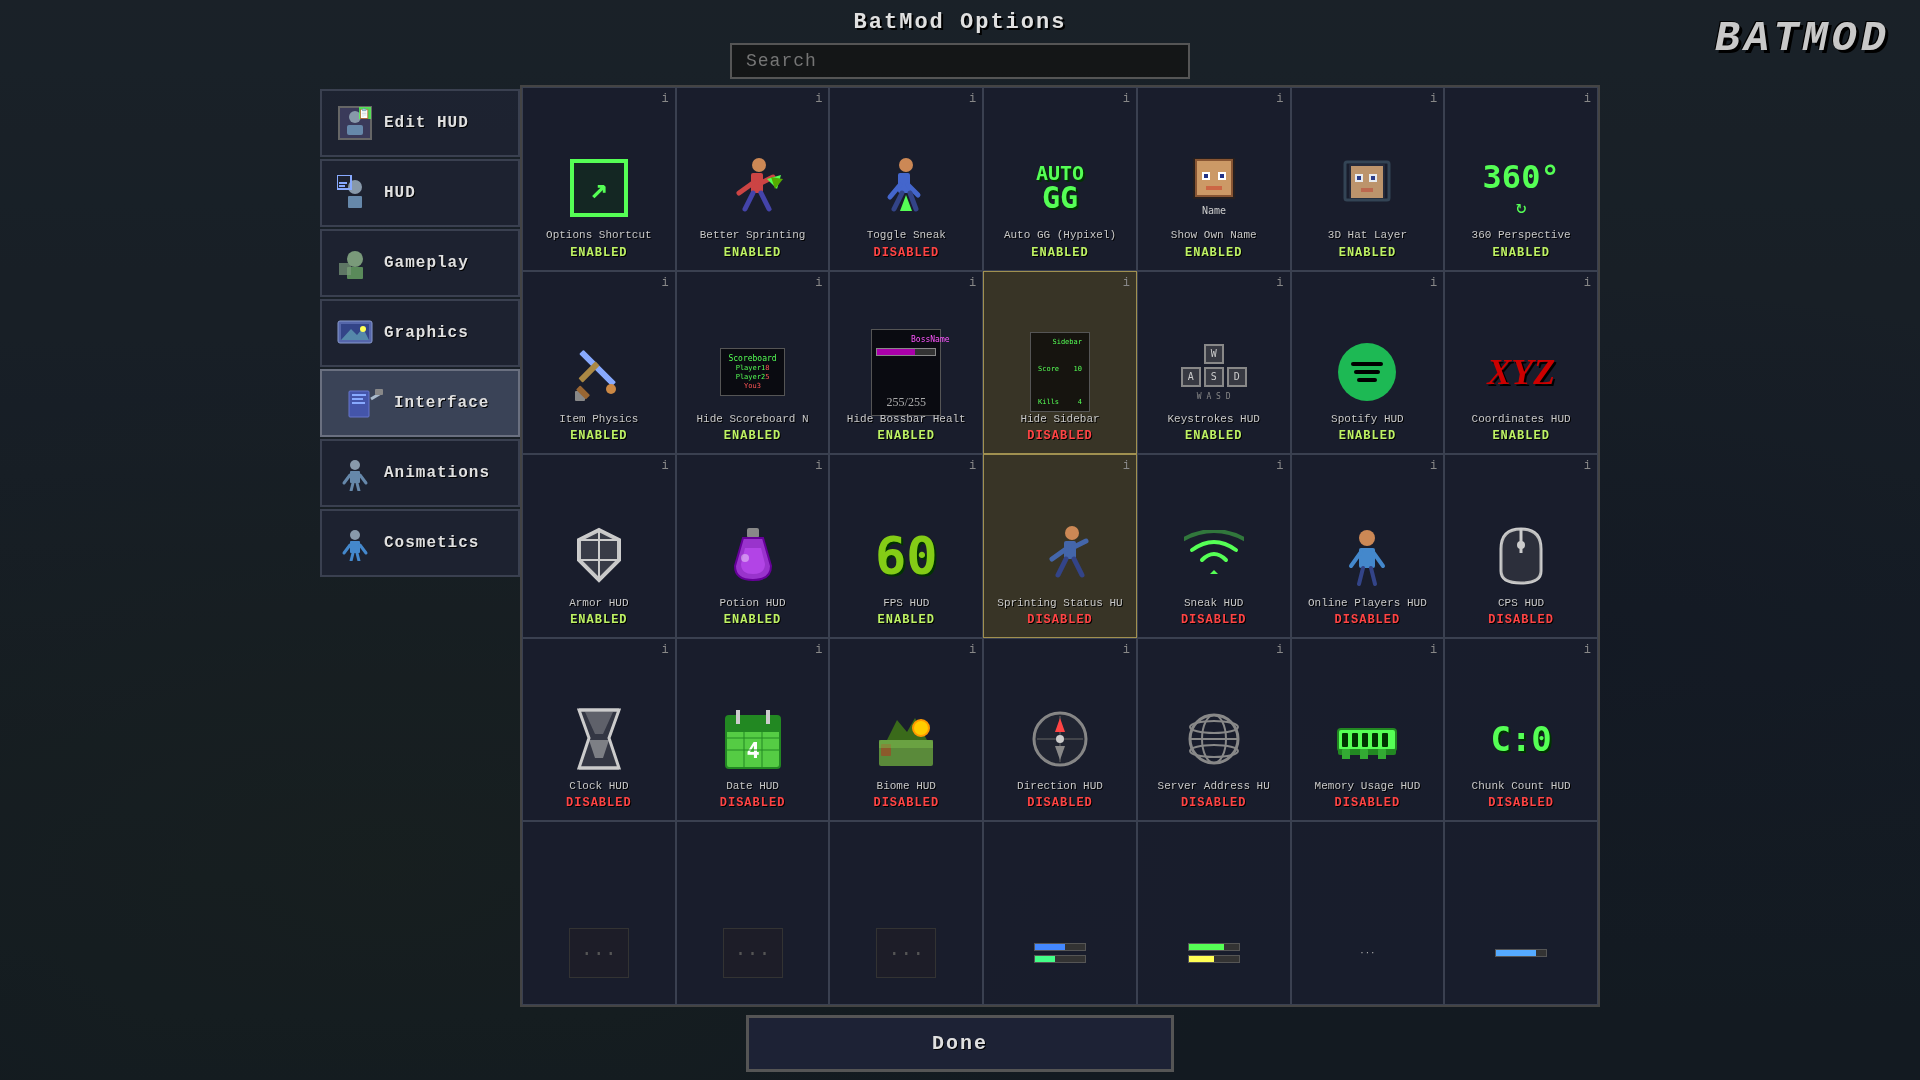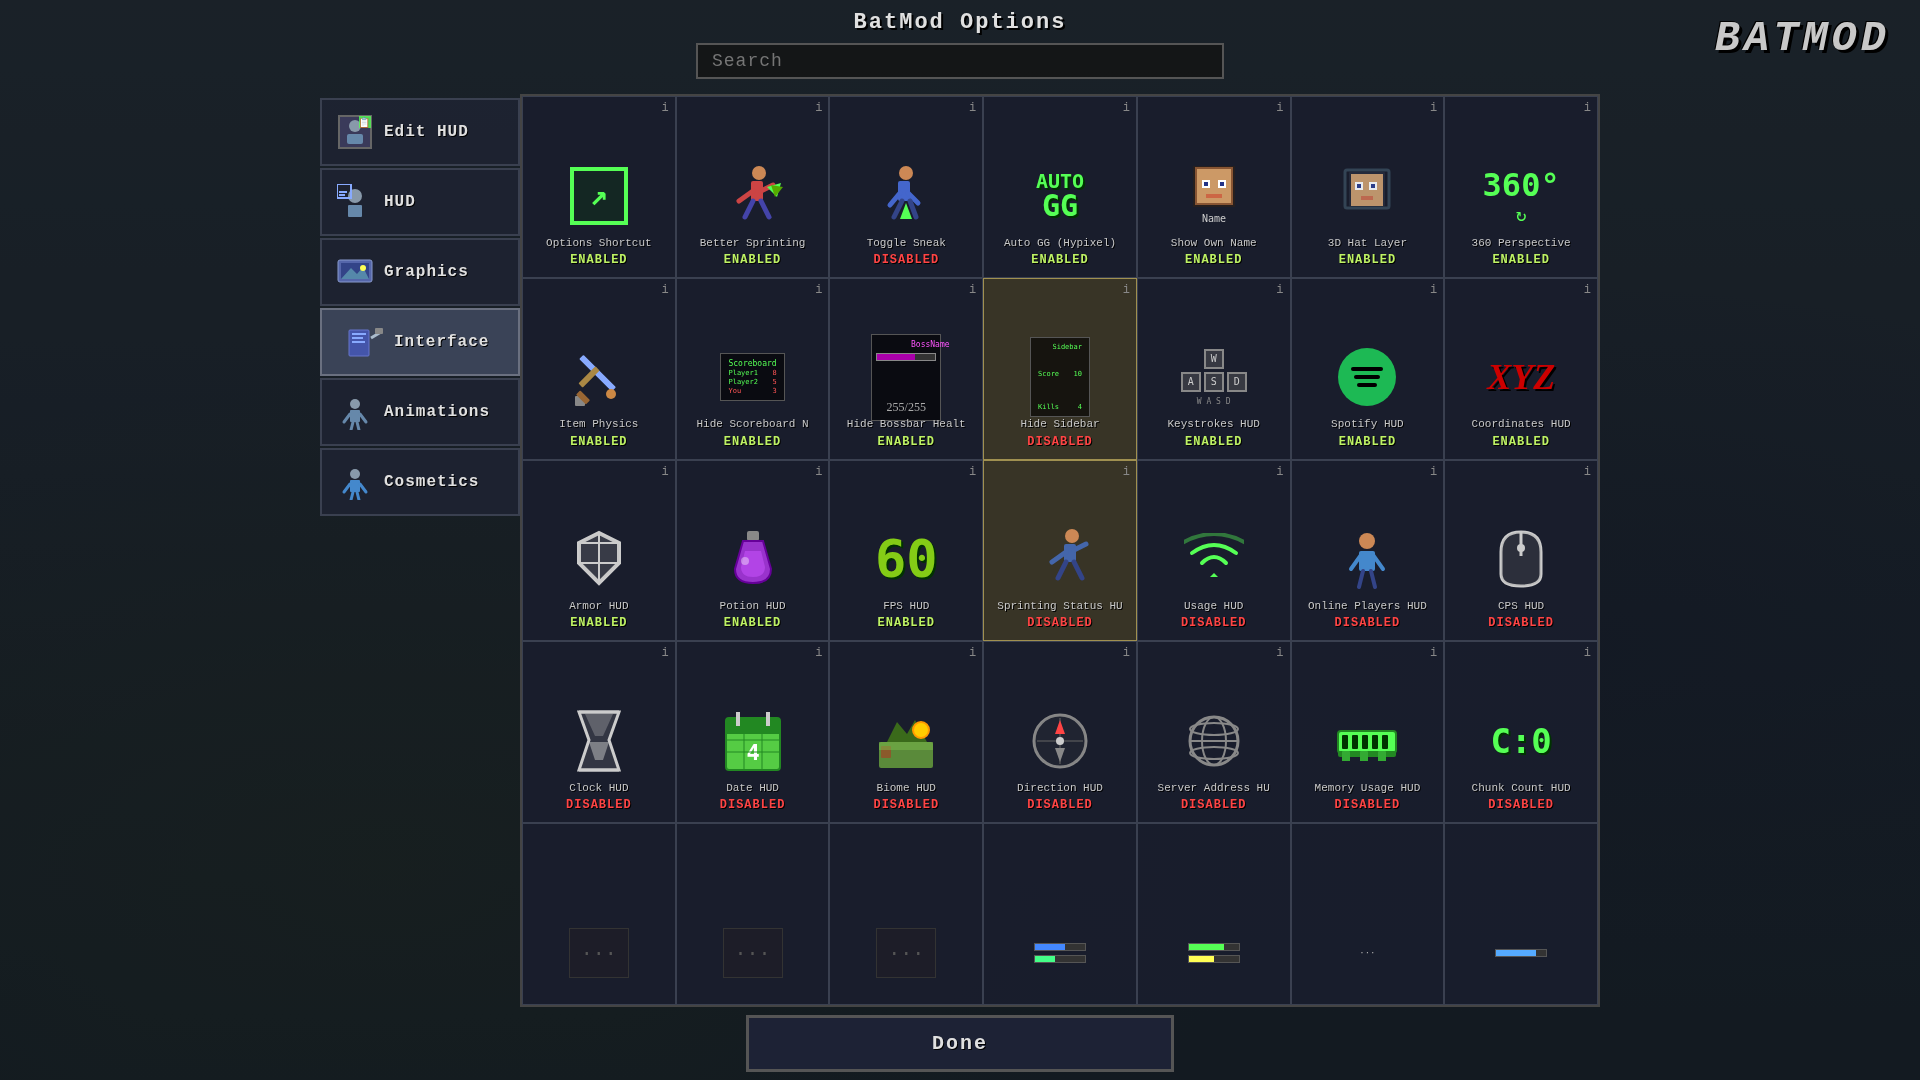--- a/index.html
+++ b/index.html
@@ -58,22 +58,22 @@
     .window-title {
       font-size: 22px;
       color: #e0e0e0;
       margin-bottom: 8px;
       font-weight: bold;
       letter-spacing: 2px;
       text-shadow: 2px 2px 0 #000;
     }
 
     .search-bar-container {
-      width: 528px;
-      margin-bottom: 15px;
+      width: 460px;
+      margin-bottom: 6px;
       position: relative;
     }
 
     .search-bar {
       width: 100%;
       background: rgba(20,20,20,0.85);
       border: 2px solid #555;
       color: #aaa;
       font-size: 18px;
       padding: 6px 14px;
@@ -291,20 +291,30 @@
             <circle cx="18" cy="12" r="7" fill="#8899aa"></circle>
             <rect x="11" y="21" width="14" height="12" rx="1" fill="#6688aa"></rect>
             <rect x="0" y="0" width="14" height="14" fill="none" stroke="#88aaff" stroke-width="2"></rect>
             <line x1="2" y1="8" x2="10" y2="8" stroke="#88aaff" stroke-width="2"></line>
             <line x1="2" y1="11" x2="8" y2="11" stroke="#88aaff" stroke-width="2"></line>
           </svg>
         </div>
         <span class="sidebar-label">HUD</span>
       </div>
 
+      <div class="sidebar-item">
+        <div class="sidebar-icon">
+          <svg width="36" height="36" viewBox="0 0 36 36">
+            <circle cx="18" cy="14" r="8" fill="#7a9a7a"></circle>
+            <rect x="10" y="22" width="16" height="12" rx="1" fill="#5a8a5a"></rect>
+            <rect x="2" y="18" width="12" height="12" fill="#7a9a7a" opacity="0.7"></rect>
+          </svg>
+        </div>
+        <span class="sidebar-label">Gameplay</span>
+      </div>
 
       <div class="sidebar-item">
         <div class="sidebar-icon">
           <svg width="36" height="36" viewBox="0 0 36 36">
             <rect x="1" y="6" width="34" height="22" rx="2" fill="#5566aa" stroke="#8899cc" stroke-width="1"></rect>
             <rect x="4" y="9" width="28" height="16" fill="#334488"></rect>
             <polygon points="4,25 14,14 20,20 26,13 32,25" fill="#5588aa"></polygon>
             <circle cx="26" cy="14" r="3" fill="#ffff55"></circle>
           </svg>
         </div>
@@ -468,21 +478,21 @@
         <circle cx="42" cy="48" r="5" fill="#cc8844"></circle>
         <rect x="10" y="44" width="6" height="14" rx="1" fill="#996633" transform="rotate(-45 14 50)"></rect>
       </svg>
             </div>
             <div class="card-name">Item Physics</div>
             <div class="card-status status-enabled">ENABLED</div>
           </div>
           <div class="option-card">
             <span class="card-info-btn">i</span>
             <div class="card-icon">
-              <div style="background:rgba(0,0,0,0.6);border:1px solid #555;padding:5px 7px;display:flex;flex-direction:column;gap:1px;min-width:64px;">
+              <div style="background:rgba(0,0,0,0.6);border:1px solid #555;padding:5px 7px;display:flex;flex-direction:column;gap:1px;min-width:64px;align-items:center;">
         <div style="font-size:8px;color:#55ff55;font-family:monospace;text-align:right;">Scoreboard</div>
         <div style="display:flex;justify-content:space-between;font-size:7px;color:#55ff55;font-family:monospace;">
                   <span>Player1</span>
                   <span style="color:#ff5555;">8</span>
                 </div>
         <div style="display:flex;justify-content:space-between;font-size:7px;color:#55ff55;font-family:monospace;">
                   <span>Player2</span>
                   <span style="color:#ff5555;">5</span>
                 </div>
         <div style="display:flex;justify-content:space-between;font-size:7px;color:#ff5555;font-family:monospace;">
@@ -617,21 +627,21 @@
           <div class="option-card">
             <span class="card-info-btn">i</span>
             <div class="card-icon">
               <svg width="60" height="52" viewBox="0 0 60 52">
         <path d="M30 40 L26 44 L34 44 Z" fill="#55ff55"></path>
         <path d="M18 30 Q30 18 42 30" fill="none" stroke="#55ff55" stroke-width="4" stroke-linecap="round"></path>
         <path d="M8 20 Q30 4 52 20" fill="none" stroke="#55ff55" stroke-width="4" stroke-linecap="round"></path>
         <path d="M-2 10 Q30 -8 62 10" fill="none" stroke="#55ff55" stroke-width="4" stroke-linecap="round" opacity="0.4"></path>
       </svg>
             </div>
-            <div class="card-name">Usage HUD</div>
+            <div class="card-name">Sneak HUD</div>
             <div class="card-status status-disabled">DISABLED</div>
           </div>
           <div class="option-card">
             <span class="card-info-btn">i</span>
             <div class="card-icon">
               <svg width="56" height="60" viewBox="0 0 56 60">
         <circle cx="28" cy="12" r="8" fill="#cc8855"></circle>
         <rect x="20" y="22" width="16" height="20" rx="2" fill="#4488cc"></rect>
         <line x1="22" y1="26" x2="12" y2="40" stroke="#4488cc" stroke-width="4" stroke-linecap="round"></line>
         <line x1="34" y1="26" x2="44" y2="40" stroke="#4488cc" stroke-width="4" stroke-linecap="round"></line>

